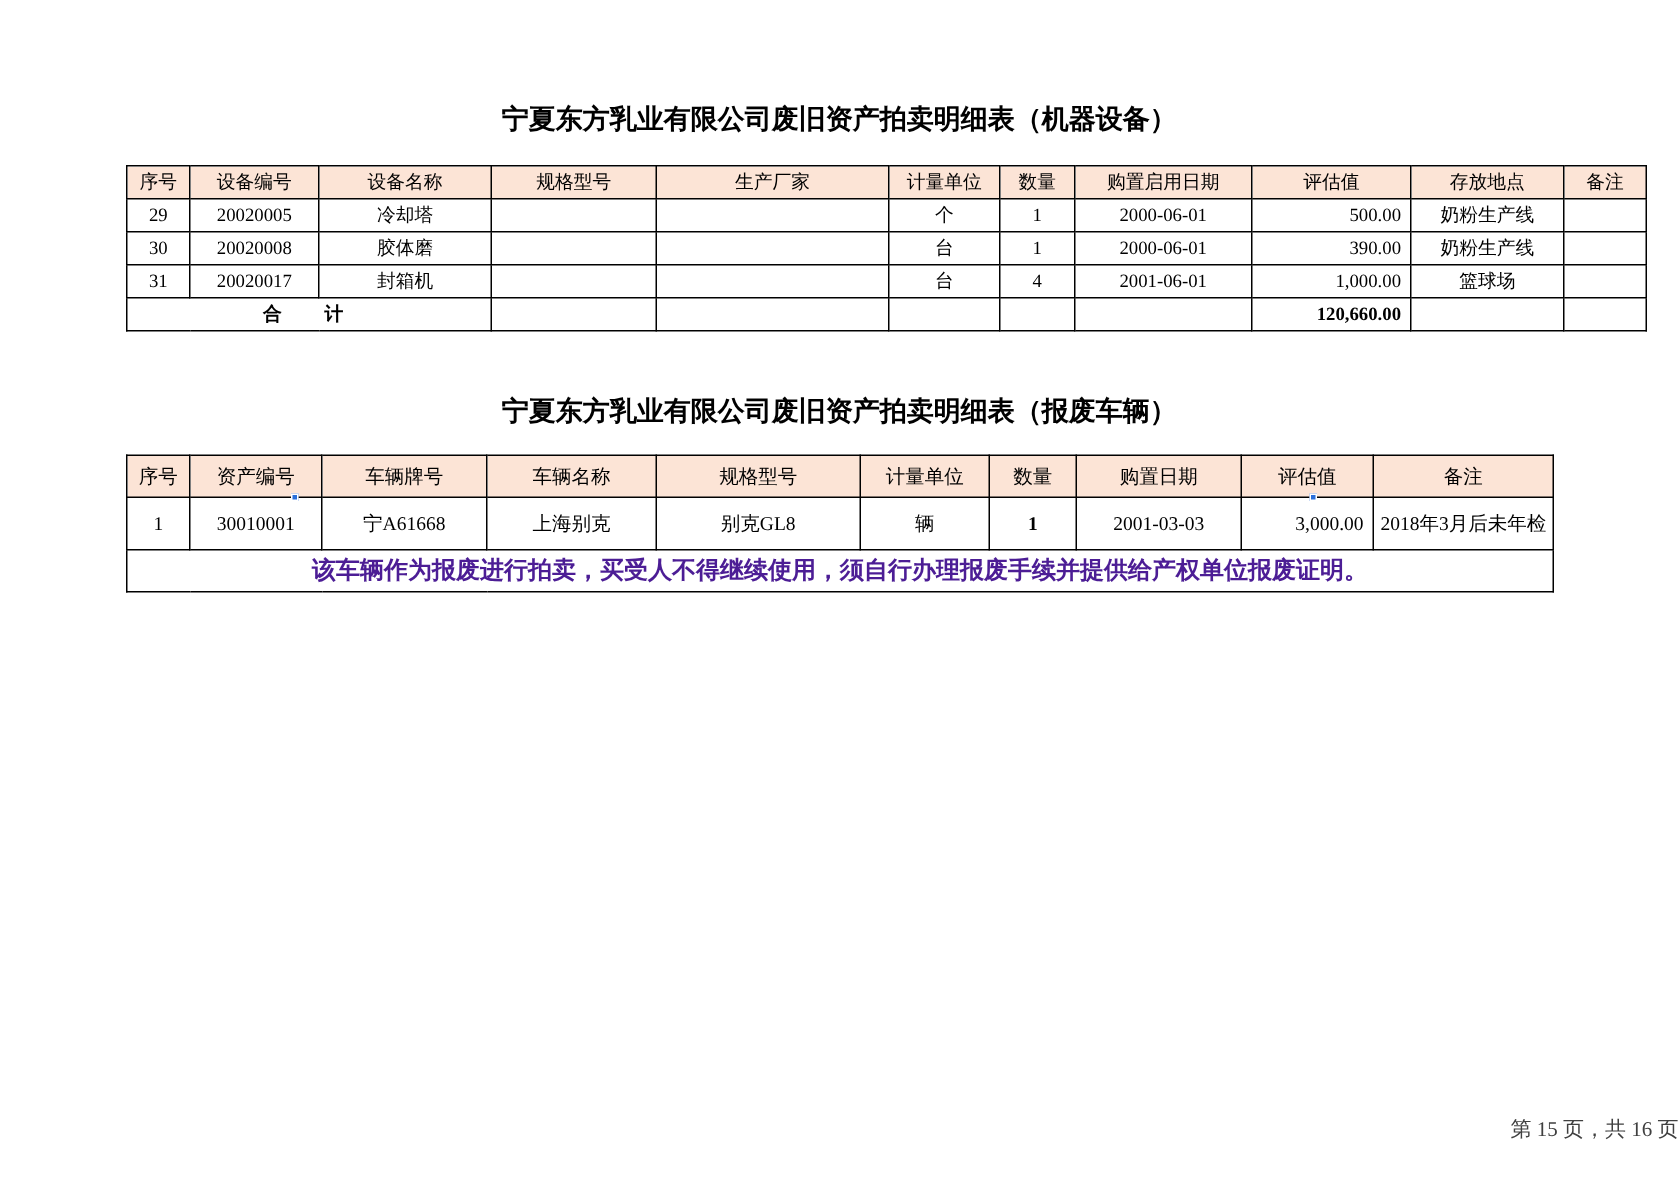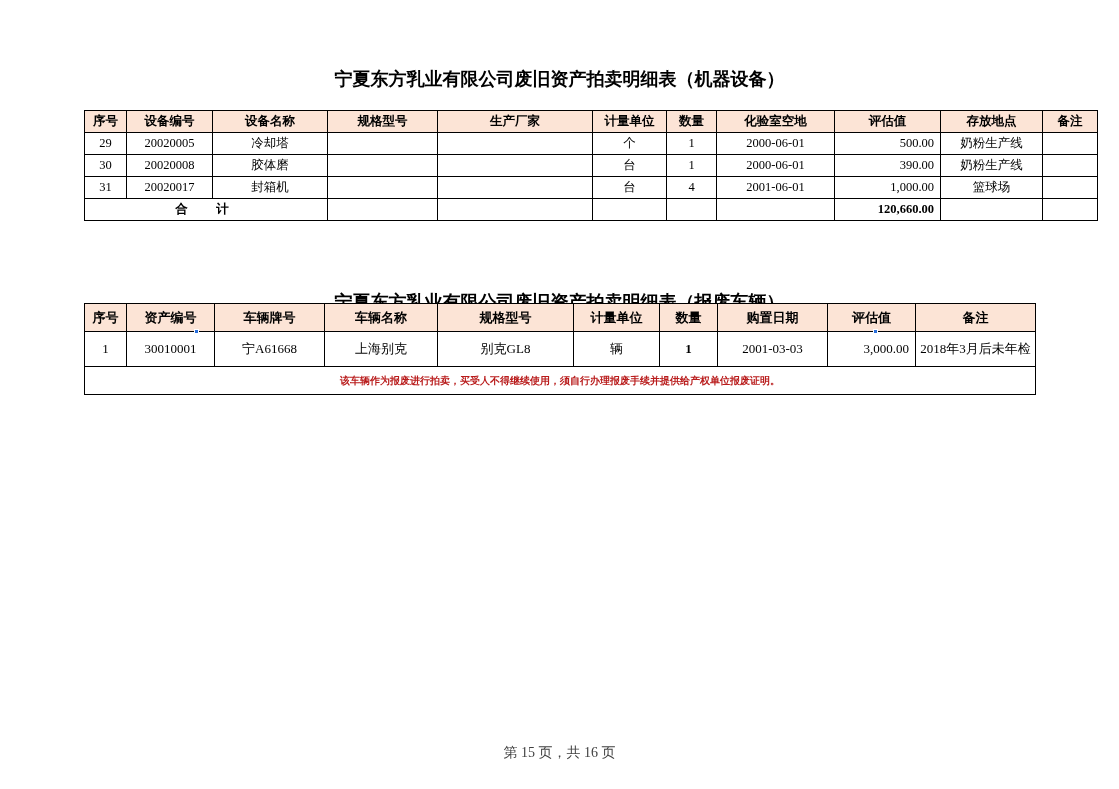--- a/index.html
+++ b/index.html
@@ -28,42 +28,42 @@
     position: absolute;
     width: 100%;
     text-align: center;
     font-family: "Liberation Sans", sans-serif;
     font-weight: bold;
     font-size: 18px;
     letter-spacing: 0px;
     color: #000;
   }
   #title-machines { top: 67px; }
-  #title-vehicles { top: 262px; margin-top: 28px; }
+  #title-vehicles { top: 262px; }
 
   
   table.sheet {
     position: absolute;
     border-collapse: collapse;
     table-layout: fixed;
   }
   table.sheet td, table.sheet th {
     border: 1px solid #000000;
     font-size: 12.5px;
     font-family: "Liberation Serif", serif;
     padding: 0;
     height: 21px;
     text-align: center;
     vertical-align: middle;
     white-space: nowrap;
     overflow: hidden;
   }
   table.sheet thead th {
     background: #fce4d6;
-    font-weight: bold;
+    font-weight: normal;
     font-family: "Liberation Sans", sans-serif;
     font-size: 12.5px;
   }
   .num-right {
     text-align: right !important;
     padding-right: 6px !important;
   }
   .bold { font-weight: bold; margin-left: 44px; }
 
   
@@ -82,45 +82,45 @@
   
   #table-vehicles {
     left: 84px;
     top: 303px;
     width: 951px;
   }
   #table-vehicles thead th { height: 27px; font-size: 13px; }
   #table-vehicles tbody td { height: 34px; font-size: 13px; }
   #table-vehicles .warn-row td {
     height: 27px;
-    color: #b91c1c;
+    color: #4c1d95;
     font-weight: bold;
     font-family: "Liberation Sans", sans-serif;
-    font-size: 10px;
+    font-size: 16px;
     text-align: center;
   }
 
   
   .handle {
     position: absolute;
     width: 5px;
     height: 5px;
     background: #2a6fdb;
     border: 1px solid #ffffff;
     box-sizing: border-box;
   }
   #handle-left { left: 194px; top: 329px; }
   #handle-right { left: 873px; top: 329px; }
 
   
   .footer {
     position: absolute;
     top: 744px;
     width: 100%;
-    text-align: center;
+    text-align: right;
     font-size: 14px;
     font-family: "Liberation Serif", serif;
     color: #404040;
   }
 </style>
 </head>
 <body>
 
 <div class="page">
 
@@ -142,21 +142,21 @@
     </colgroup>
     <thead>
       <tr>
         <th>序号</th>
         <th>设备编号</th>
         <th>设备名称</th>
         <th>规格型号</th>
         <th>生产厂家</th>
         <th>计量单位</th>
         <th>数量</th>
-        <th>化验室空地</th>
+        <th>购置启用日期</th>
         <th>评估值</th>
         <th>存放地点</th>
         <th>备注</th>
       </tr>
     </thead>
     <tbody>
       <tr>
         <td>29</td>
         <td>20020005</td>
         <td>冷却塔</td>

